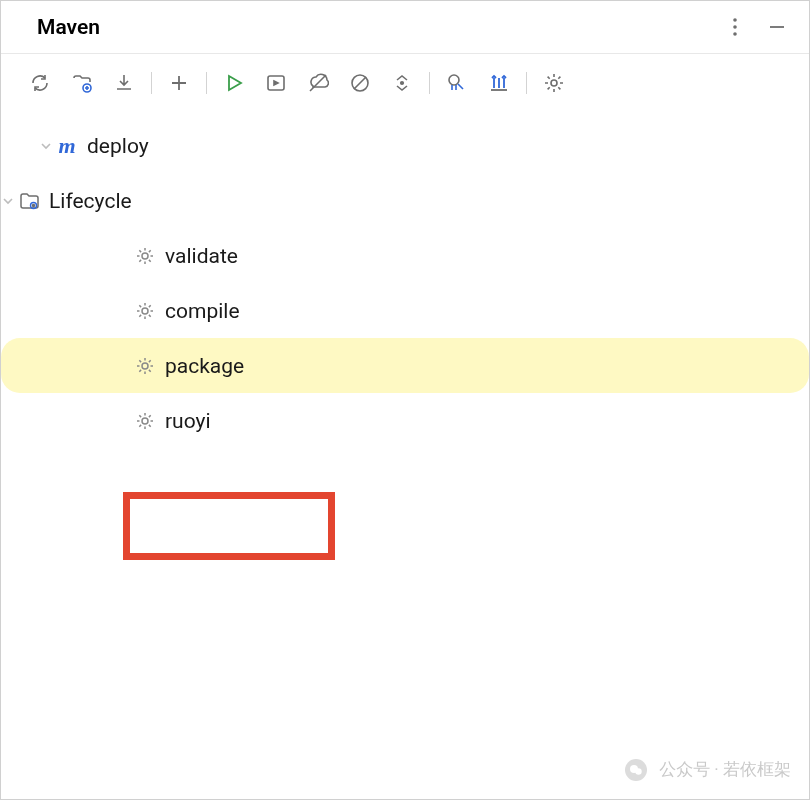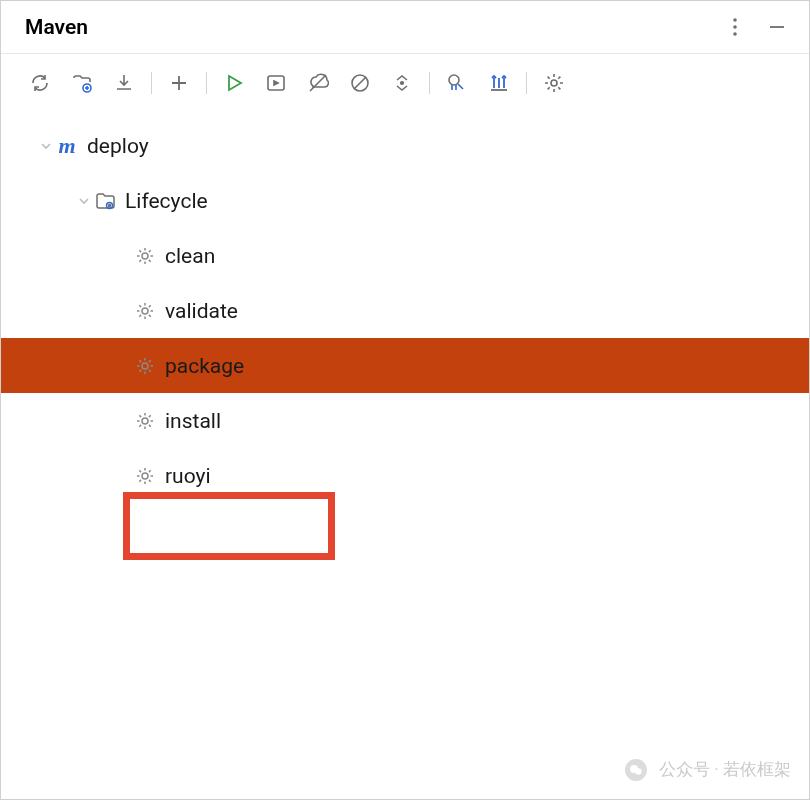--- a/index.html
+++ b/index.html
@@ -16,20 +16,21 @@
     display: flex;
     align-items: center;
     justify-content: space-between;
     padding: 14px 20px 14px 24px;
     border-bottom: 1px solid #e8e8e8;
   }
   .panel-title {
     font-size: 21px;
     font-weight: 600;
     color: #000;
+    margin-left: 12px;
   }
   .header-actions {
     display: flex;
     align-items: center;
     gap: 18px;
   }
   .header-icon {
     width: 24px;
     height: 24px;
     display: flex;
@@ -65,32 +66,33 @@
   .tree-row {
     display: flex;
     align-items: center;
     height: 55px;
     font-size: 21px;
     color: #1a1a1a;
     cursor: pointer;
     position: relative;
   }
   .tree-row.selected {
-    background: #c2410c;
+    background: #fef9c3;
+    border-radius: 19px;
   }
   .chevron {
     width: 14px;
     display: inline-flex;
     align-items: center;
     justify-content: center;
     color: #bdbdbd;
     margin-right: 2px;
   }
   .indent-0 { padding-left: 38px; }
-  .indent-1 { padding-left: 76px; }
+  .indent-1 { }
   .indent-2 { padding-left: 132px; }
   .node-icon {
     width: 24px;
     height: 24px;
     display: inline-flex;
     align-items: center;
     justify-content: center;
     margin-right: 8px;
   }
   .m-icon {
@@ -258,70 +260,61 @@
     <span class="node-icon folder-icon">
       <svg width="22" height="22" viewBox="0 0 22 22" fill="none" stroke="currentColor" stroke-width="1.5">
           <path d="M3 6a2 2 0 0 1 2-2h4l2 2h7a2 2 0 0 1 2 2v8a2 2 0 0 1-2 2H5a2 2 0 0 1-2-2V6z"></path>
           <circle cx="15.5" cy="15.5" r="3" stroke="#3168d8" stroke-width="1.4"></circle>
           <circle cx="15.5" cy="15.5" r="1" fill="#3168d8"></circle>
         </svg>
     </span>
     <span>Lifecycle</span>
   </div>
 
+
   <div class="tree-row indent-2">
     <span class="node-icon gear-node">
       <svg width="20" height="20" viewBox="0 0 20 20" fill="none" stroke="currentColor" stroke-width="1.5">
           <circle cx="10" cy="10" r="3"></circle>
           <path d="M10 2v2.5M10 15.5V18M2 10h2.5M15.5 10H18M4.3 4.3l1.8 1.8M13.9 13.9l1.8 1.8M4.3 15.7l1.8-1.8M13.9 6.1l1.8-1.8"></path>
         </svg>
     </span>
-    <span>clean</span>
+    <span>validate</span>
   </div>
 
   <div class="tree-row indent-2">
     <span class="node-icon gear-node">
       <svg width="20" height="20" viewBox="0 0 20 20" fill="none" stroke="currentColor" stroke-width="1.5">
           <circle cx="10" cy="10" r="3"></circle>
           <path d="M10 2v2.5M10 15.5V18M2 10h2.5M15.5 10H18M4.3 4.3l1.8 1.8M13.9 13.9l1.8 1.8M4.3 15.7l1.8-1.8M13.9 6.1l1.8-1.8"></path>
         </svg>
     </span>
-    <span>validate</span>
-  </div>
-
+    <span>compile</span>
+  </div>
 
 
   <div class="tree-row indent-2 selected">
     <span class="node-icon gear-node">
       <svg width="20" height="20" viewBox="0 0 20 20" fill="none" stroke="currentColor" stroke-width="1.5">
           <circle cx="10" cy="10" r="3"></circle>
           <path d="M10 2v2.5M10 15.5V18M2 10h2.5M15.5 10H18M4.3 4.3l1.8 1.8M13.9 13.9l1.8 1.8M4.3 15.7l1.8-1.8M13.9 6.1l1.8-1.8"></path>
         </svg>
     </span>
     <span>package</span>
   </div>
 
 
+
   <div class="tree-row indent-2">
     <span class="node-icon gear-node">
       <svg width="20" height="20" viewBox="0 0 20 20" fill="none" stroke="currentColor" stroke-width="1.5">
           <circle cx="10" cy="10" r="3"></circle>
           <path d="M10 2v2.5M10 15.5V18M2 10h2.5M15.5 10H18M4.3 4.3l1.8 1.8M13.9 13.9l1.8 1.8M4.3 15.7l1.8-1.8M13.9 6.1l1.8-1.8"></path>
         </svg>
     </span>
-    <span>install</span>
-  </div>
-
-  <div class="tree-row indent-2">
-    <span class="node-icon gear-node">
-      <svg width="20" height="20" viewBox="0 0 20 20" fill="none" stroke="currentColor" stroke-width="1.5">
-          <circle cx="10" cy="10" r="3"></circle>
-          <path d="M10 2v2.5M10 15.5V18M2 10h2.5M15.5 10H18M4.3 4.3l1.8 1.8M13.9 13.9l1.8 1.8M4.3 15.7l1.8-1.8M13.9 6.1l1.8-1.8"></path>
-        </svg>
-    </span>
     <span>ruoyi</span>
   </div>
 
 
 </div>
 
 <div class="highlight-box"></div>
 
 <div class="watermark">
   <span class="wm-icon">

